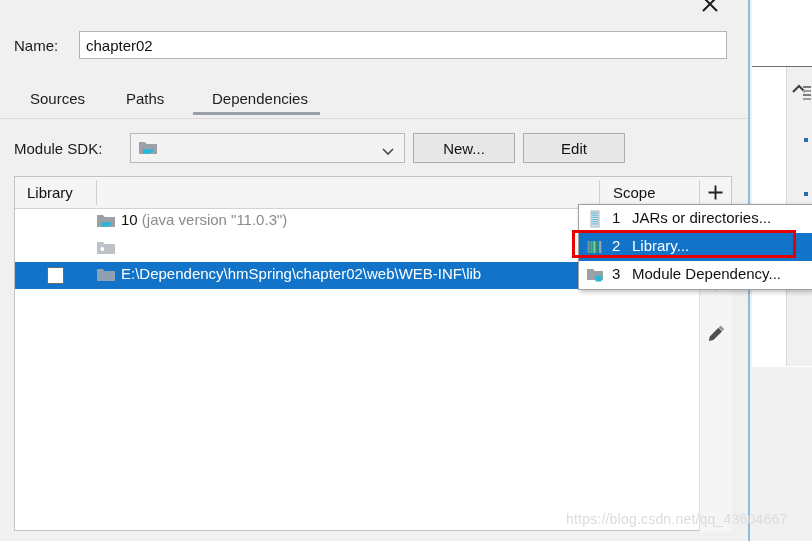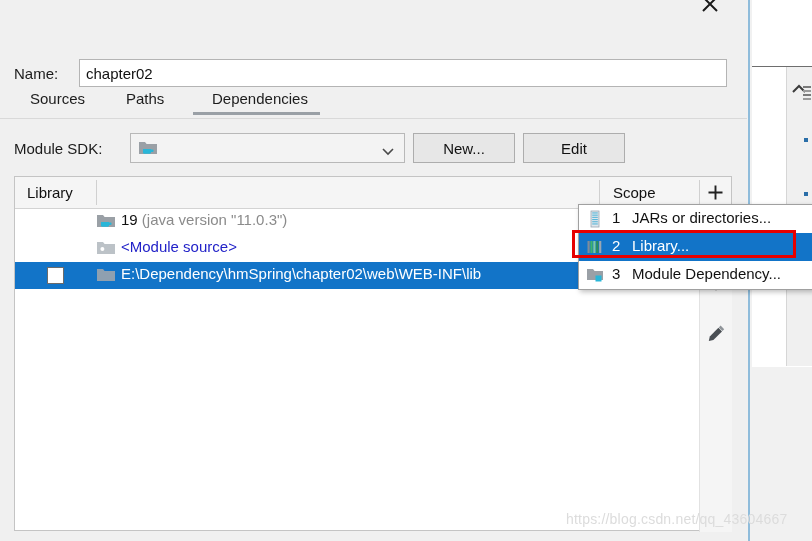--- a/index.html
+++ b/index.html
@@ -22,21 +22,21 @@
   .bg-right-marks i{position:absolute;display:block;background:#9aa3ab;}
 
   
   .dialog{position:absolute;left:0;top:0;width:747px;height:541px;background:#f0f0f0;}
 
   
   .close-x{position:absolute;left:694px;top:-9px;width:32px;height:28px;cursor:default;}
   .close-x svg{display:block;}
 
   
-  .name-row{position:absolute;left:0;top:30px;width:747px;height:34px;margin-top:28px;}
+  .name-row{position:absolute;left:0;top:30px;width:747px;height:34px;}
   .name-label{position:absolute;left:14px;top:7px;font-size:15px;color:#1a1a1a;}
   .name-input{
     position:absolute;left:79px;top:1px;width:648px;height:28px;
     box-sizing:border-box;border:1px solid #b4b4b4;background:#ffffff;
     font-family:"Liberation Sans", sans-serif;font-size:15px;color:#111;
     padding:2px 6px;outline:none;
   }
 
   
   .tabs{position:absolute;left:0;top:82px;width:747px;height:36px;}
@@ -208,31 +208,30 @@
       <div class="rows">
 
         <div class="row">
           <span class="ic">
             <svg width="18" height="16" viewBox="0 0 18 16">
               <path d="M0 2 h6 l1.6 2 H18 v10 H0 Z" fill="#9aa0a6"></path>
               <path d="M4 9 h8 v3.2 a1.6 1.6 0 0 1 -1.6 1.6 H5.6 A1.6 1.6 0 0 1 4 12.2 Z" fill="#29b6d8"></path>
               <path d="M12 9.6 h1.4 a1.2 1.2 0 0 1 0 2.4 H12 Z" fill="#29b6d8"></path>
             </svg>
           </span>
-          <span class="label" style="color:#111;"><span>19</span> <span class="dim">(java version "11.0.3")</span></span>
+          <span class="label" style="color:#111;"><span>10</span> <span class="dim">(java version "11.0.3")</span></span>
         </div>
 
         <div class="row">
           <span class="ic">
             <svg width="18" height="16" viewBox="0 0 18 16">
               <path d="M0 2 h6 l1.6 2 H18 v10 H0 Z" fill="#bcc2c7"></path>
               <circle cx="5.4" cy="9" r="2" fill="#ffffff"></circle>
             </svg>
           </span>
-          <span class="label" style="color:#2222c8;">&lt;Module source&gt;</span>
         </div>
 
         <div class="row selected">
           <span class="chk"></span>
           <span class="ic">
             <svg width="18" height="16" viewBox="0 0 18 16">
               <path d="M0 2 h6 l1.6 2 H18 v10 H0 Z" fill="#8fa0b0"></path>
             </svg>
           </span>
           <span class="label">E:\Dependency\hmSpring\chapter02\web\WEB-INF\lib</span>

